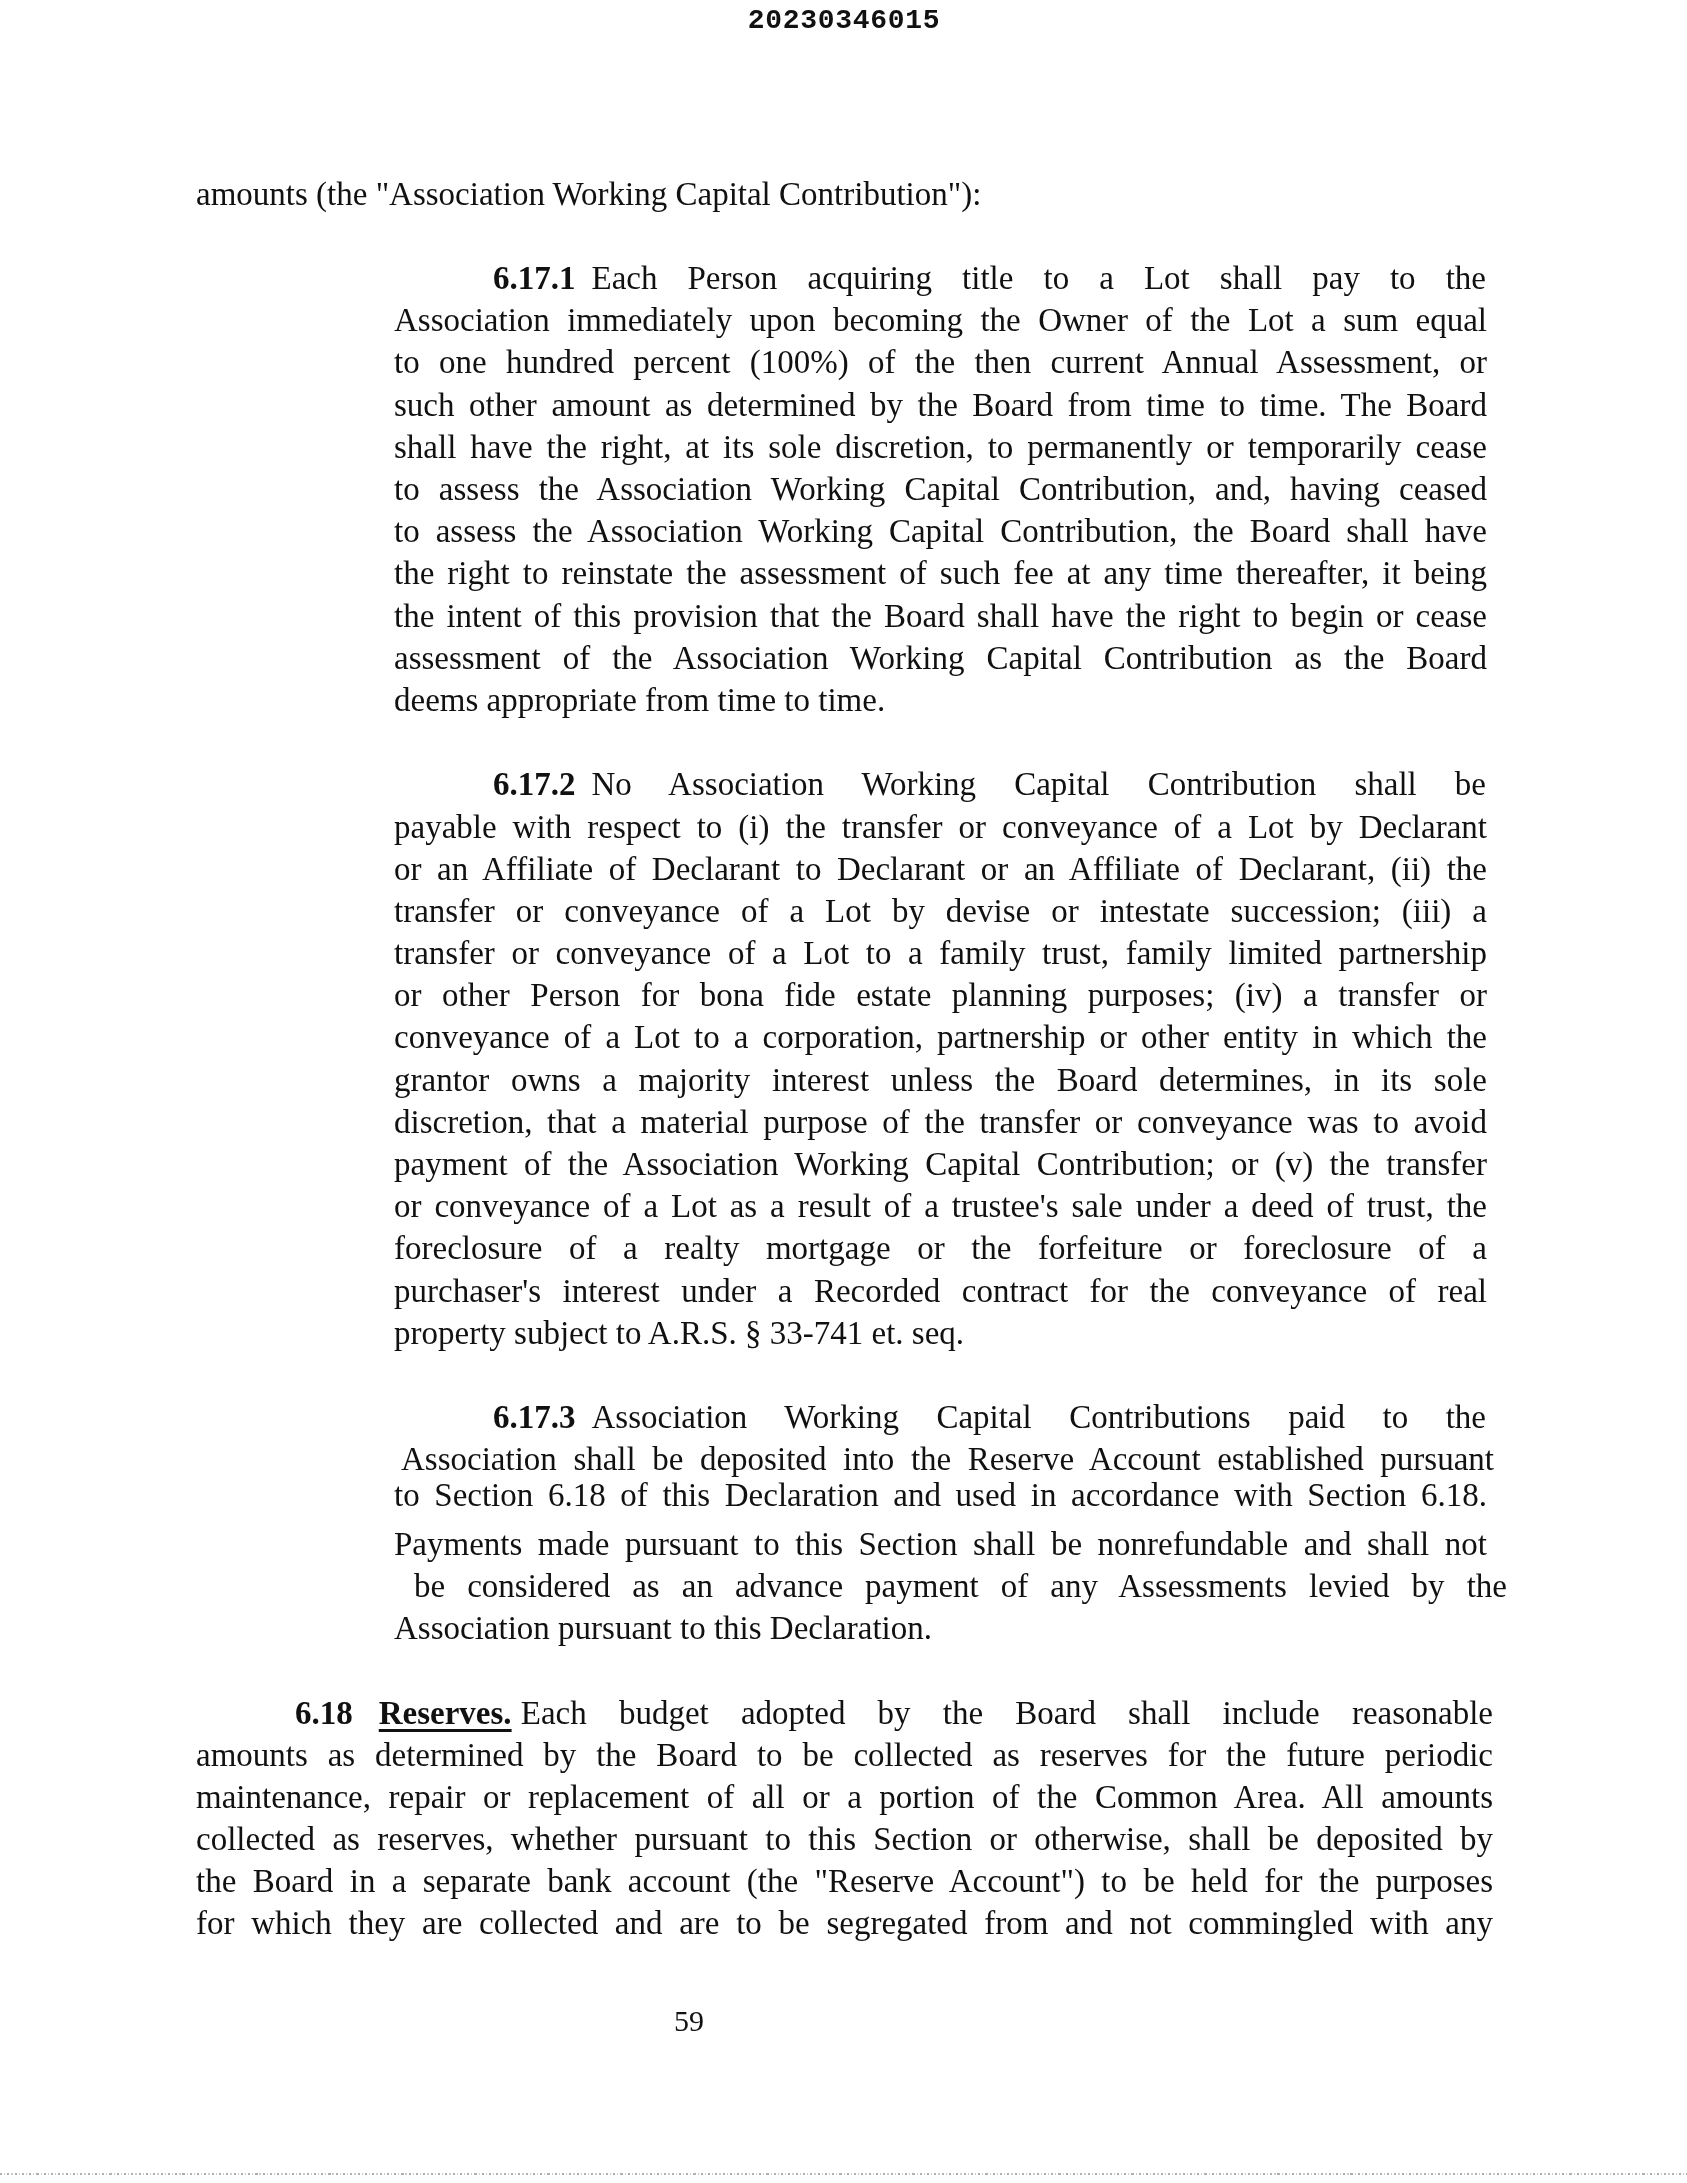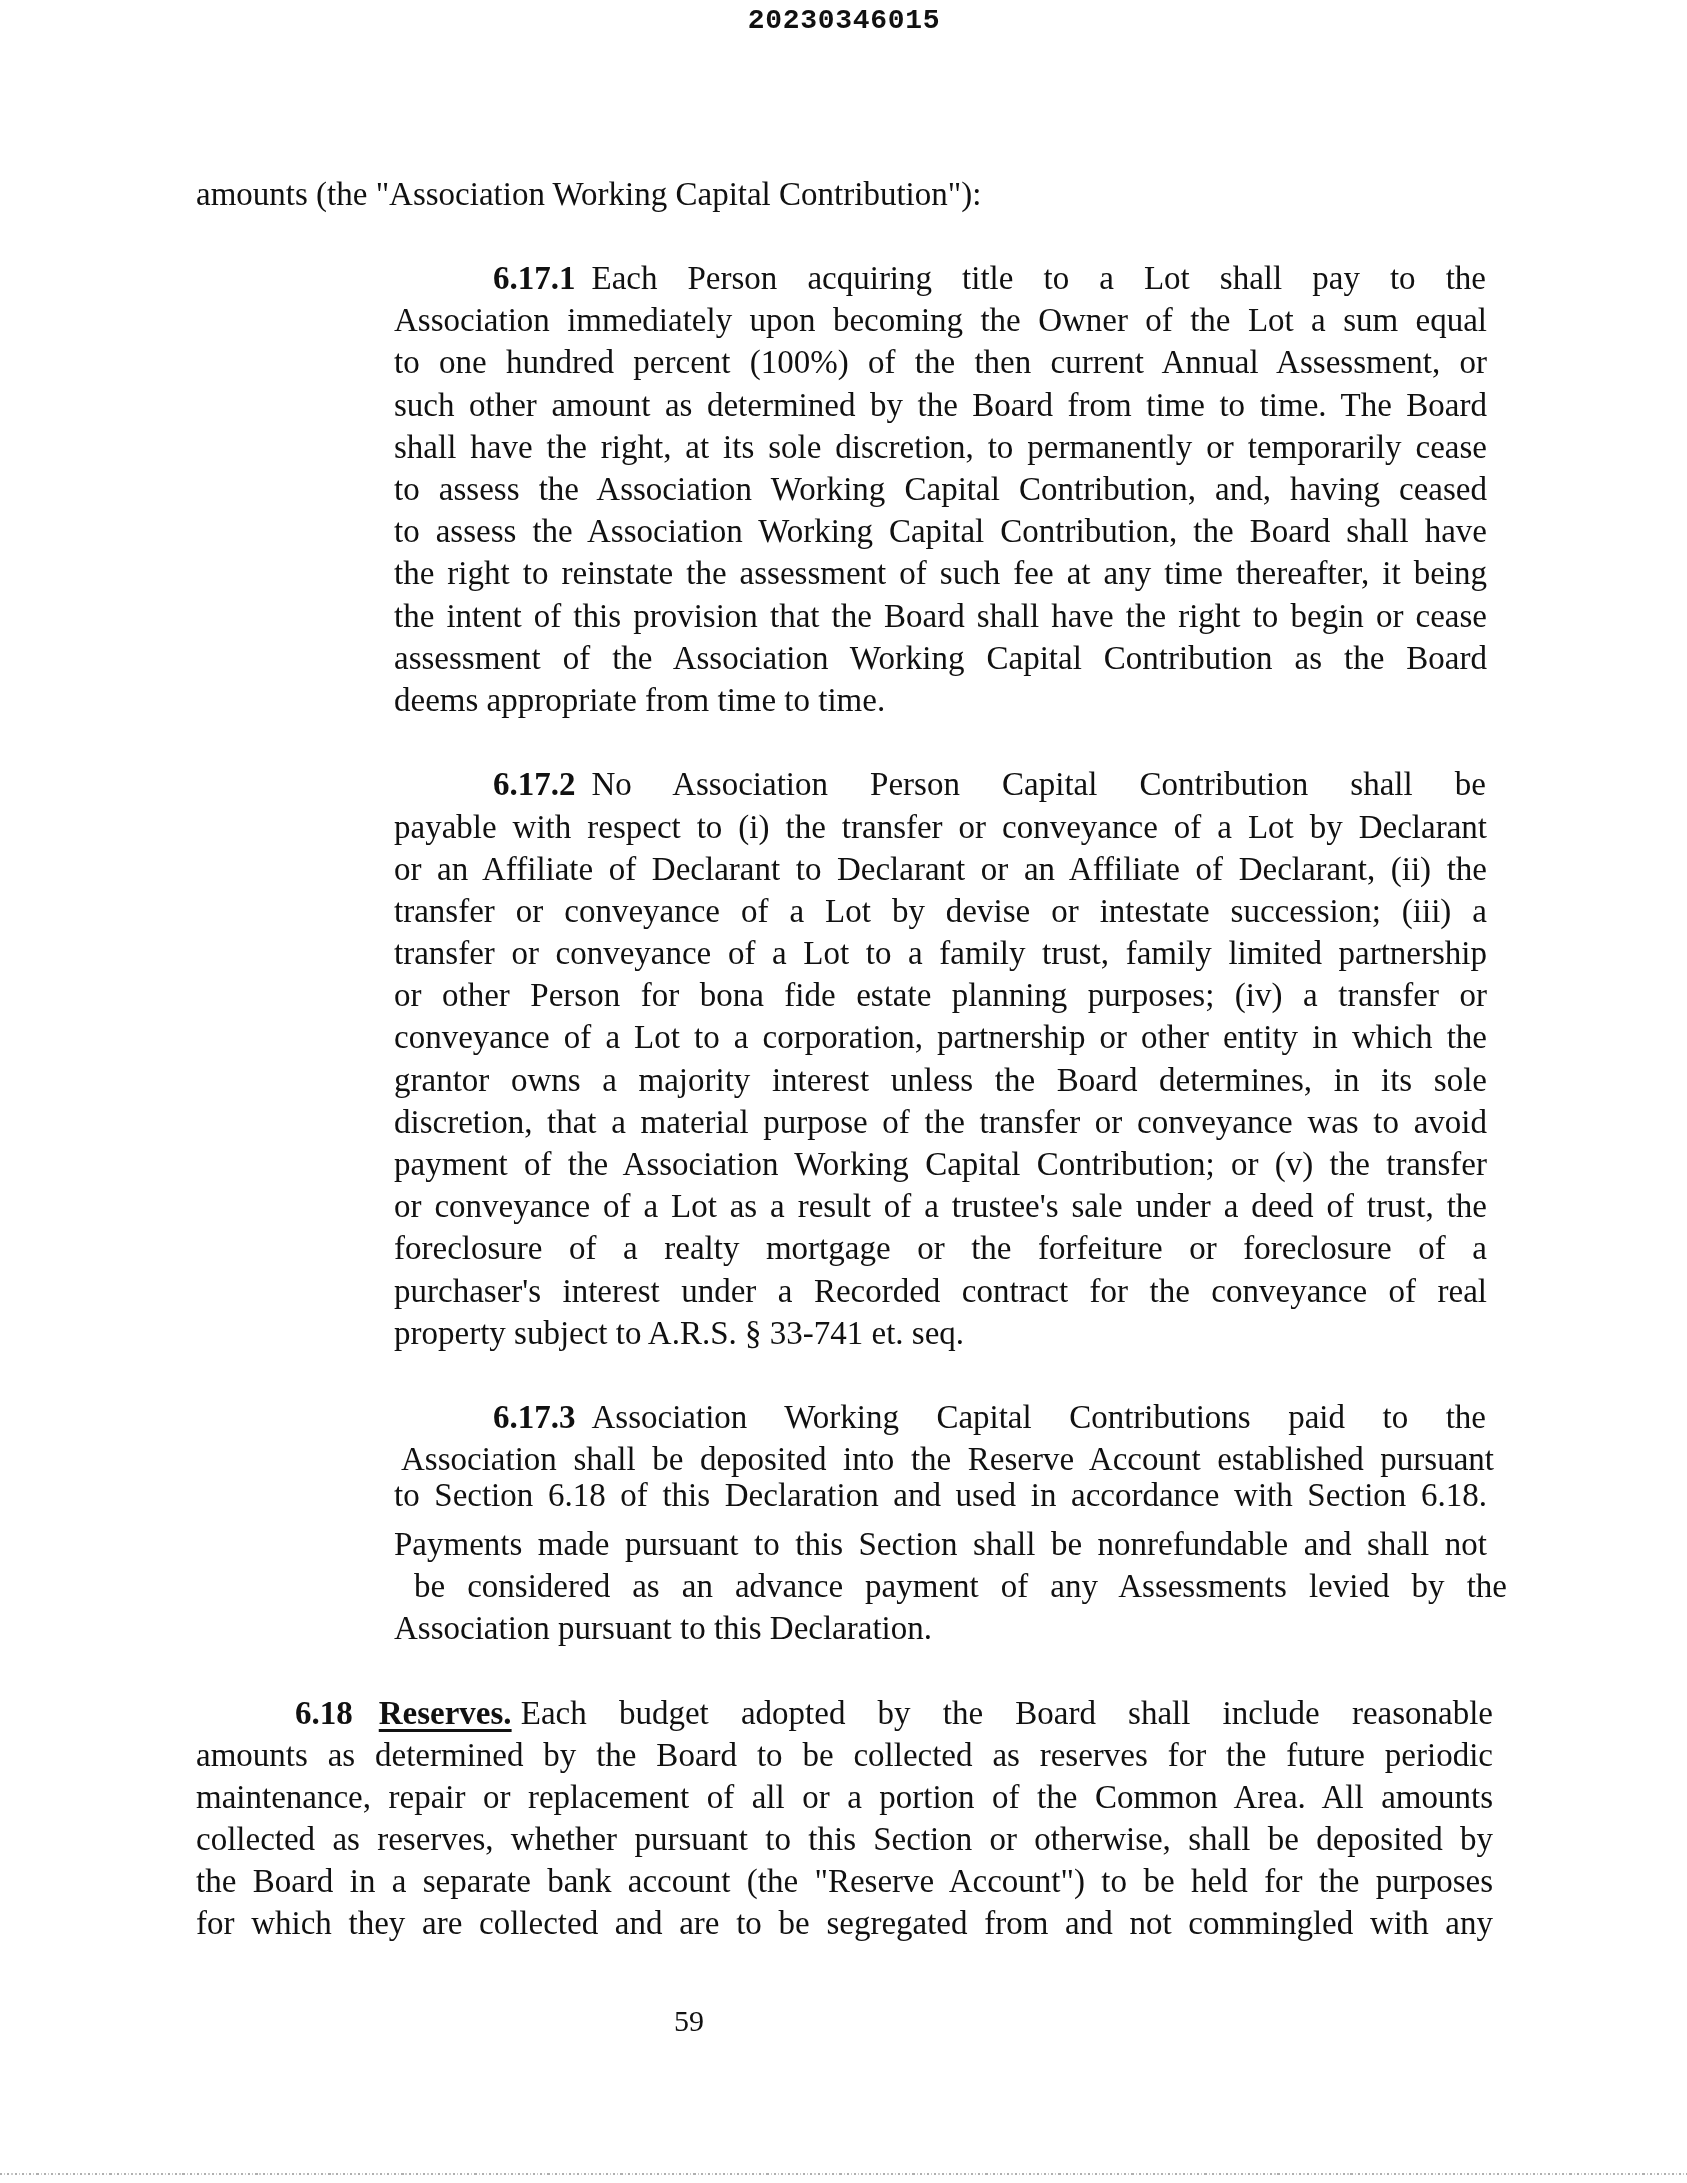--- a/index.html
+++ b/index.html
@@ -81,21 +81,21 @@
   <div class="line ind" style="top: 426px; white-space: normal;">shall have the right, at its sole discretion, to permanently or temporarily cease<span style="display: inline-block; width: 100%; height: 0px;"></span></div>
   <div class="line ind" style="top: 468px; white-space: normal;">to assess the Association Working Capital Contribution, and, having ceased<span style="display: inline-block; width: 100%; height: 0px;"></span></div>
   <div class="line ind" style="top: 510px; white-space: normal;">to assess the Association Working Capital Contribution, the Board shall have<span style="display: inline-block; width: 100%; height: 0px;"></span></div>
   <div class="line ind" style="top: 552px; white-space: normal;">the right to reinstate the assessment of such fee at any time thereafter, it being<span style="display: inline-block; width: 100%; height: 0px;"></span></div>
   <div class="line ind" style="top: 595px; white-space: normal;">the intent of this provision that the Board shall have the right to begin or cease<span style="display: inline-block; width: 100%; height: 0px;"></span></div>
   <div class="line ind" style="top: 637px; white-space: normal;">assessment of the Association Working Capital Contribution as the Board<span style="display: inline-block; width: 100%; height: 0px;"></span></div>
   <div class="line ind last" style="top:679px;">deems appropriate from time to time.</div>
 </div>
 
 <div>
-  <div class="line ind-first" style="top: 763px; white-space: normal;"><span class="num">6.17.2</span><span class="spacer"></span><span>No Association Person Capital Contribution shall be</span><span style="display: inline-block; width: 100%; height: 0px;"></span></div>
+  <div class="line ind-first" style="top: 763px; white-space: normal;"><span class="num">6.17.2</span><span class="spacer"></span><span>No Association Working Capital Contribution shall be</span><span style="display: inline-block; width: 100%; height: 0px;"></span></div>
   <div class="line ind" style="top: 806px; white-space: normal;">payable with respect to (i) the transfer or conveyance of a Lot by Declarant<span style="display: inline-block; width: 100%; height: 0px;"></span></div>
   <div class="line ind" style="top: 848px; white-space: normal;">or an Affiliate of Declarant to Declarant or an Affiliate of Declarant, (ii) the<span style="display: inline-block; width: 100%; height: 0px;"></span></div>
   <div class="line ind" style="top: 890px; white-space: normal;">transfer or conveyance of a Lot by devise or intestate succession; (iii) a<span style="display: inline-block; width: 100%; height: 0px;"></span></div>
   <div class="line ind" style="top: 932px; white-space: normal;">transfer or conveyance of a Lot to a family trust, family limited partnership<span style="display: inline-block; width: 100%; height: 0px;"></span></div>
   <div class="line ind" style="top: 974px; white-space: normal;">or other Person for bona fide estate planning purposes; (iv) a transfer or<span style="display: inline-block; width: 100%; height: 0px;"></span></div>
   <div class="line ind" style="top: 1016px; white-space: normal;">conveyance of a Lot to a corporation, partnership or other entity in which the<span style="display: inline-block; width: 100%; height: 0px;"></span></div>
   <div class="line ind" style="top: 1059px; white-space: normal;">grantor owns a majority interest unless the Board determines, in its sole<span style="display: inline-block; width: 100%; height: 0px;"></span></div>
   <div class="line ind" style="top: 1101px; white-space: normal;">discretion, that a material purpose of the transfer or conveyance was to avoid<span style="display: inline-block; width: 100%; height: 0px;"></span></div>
   <div class="line ind" style="top: 1143px; white-space: normal;">payment of the Association Working Capital Contribution; or (v) the transfer<span style="display: inline-block; width: 100%; height: 0px;"></span></div>
   <div class="line ind" style="top: 1185px; white-space: normal;">or conveyance of a Lot as a result of a trustee's sale under a deed of trust, the<span style="display: inline-block; width: 100%; height: 0px;"></span></div>

